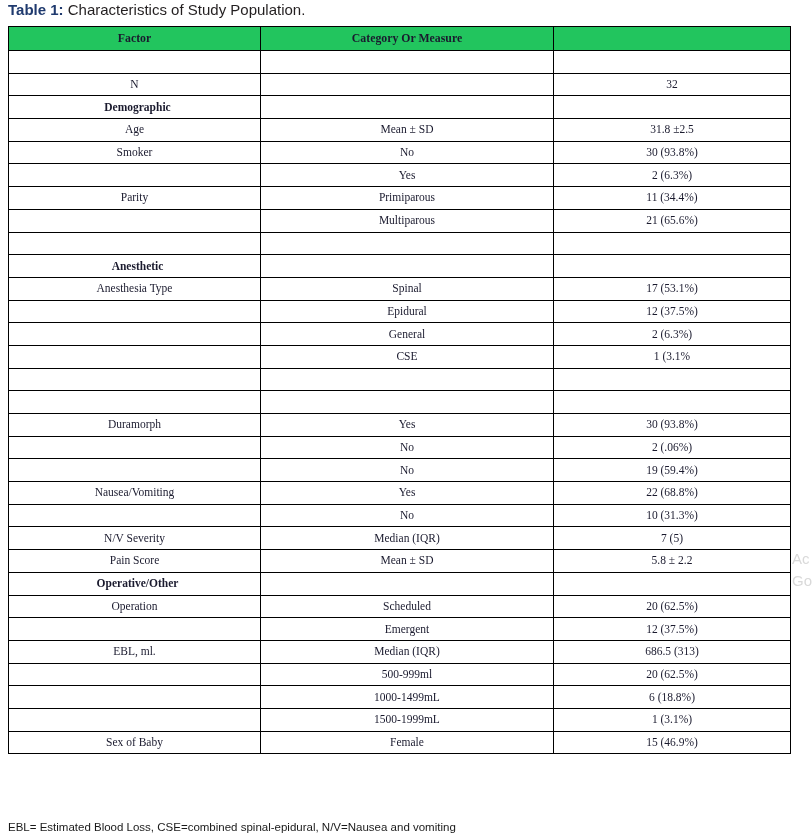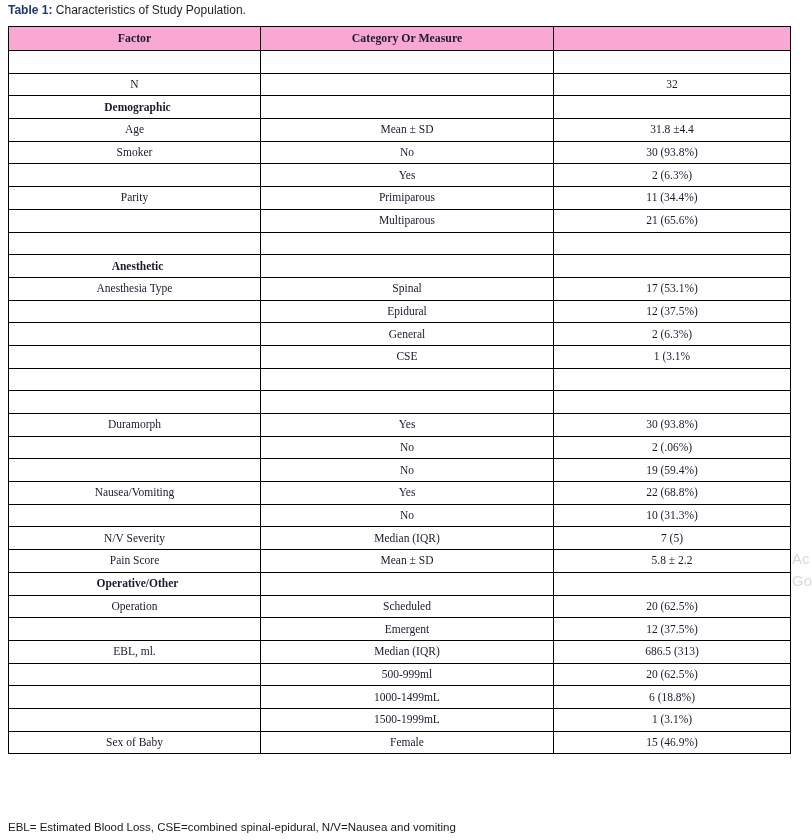--- a/index.html
+++ b/index.html
@@ -16,21 +16,21 @@
     font-family: "Liberation Serif", "DejaVu Serif", serif;
     -webkit-font-smoothing: antialiased;
   }
 
   
   .caption {
     position: absolute;
     left: 8px;
     top: 3px;
     font-family: "Liberation Sans", "DejaVu Sans", sans-serif;
-    font-size: 12px;
+    font-size: 15px;
     line-height: 14px;
     color: #231f20;
     white-space: nowrap;
   }
   .caption .caption-label {
     font-weight: bold;
     color: #1f3a6e;
   }
   .caption .caption-text {
     color: #231f20;
@@ -60,21 +60,21 @@
     padding: 0 3px;
     text-align: center;
     vertical-align: middle;
     font-size: 11.5px;
     line-height: 13px;
     color: #1a1a2e;
     overflow: hidden;
     white-space: nowrap;
   }
   table.study-table thead th {
-    background: #f9a8d4;
+    background: #22c55e;
     font-weight: bold;
     height: 23px;
     font-size: 11.8px;
     border-bottom: 1.4px solid #000000;
   }
   table.study-table td.section {
     font-weight: bold;
     padding-left: 9px;
   }
   table.study-table tr.spacer td {
@@ -142,21 +142,21 @@
           <td>32</td>
         </tr>
         <tr>
           <td class="section">Demographic</td>
           <td></td>
           <td></td>
         </tr>
         <tr>
           <td>Age</td>
           <td>Mean ± SD</td>
-          <td>31.8 ±4.4</td>
+          <td>31.8 ±2.5</td>
         </tr>
         <tr>
           <td>Smoker</td>
           <td>No</td>
           <td>30 (93.8%)</td>
         </tr>
         <tr>
           <td></td>
           <td>Yes</td>
           <td>2 (6.3%)</td>

